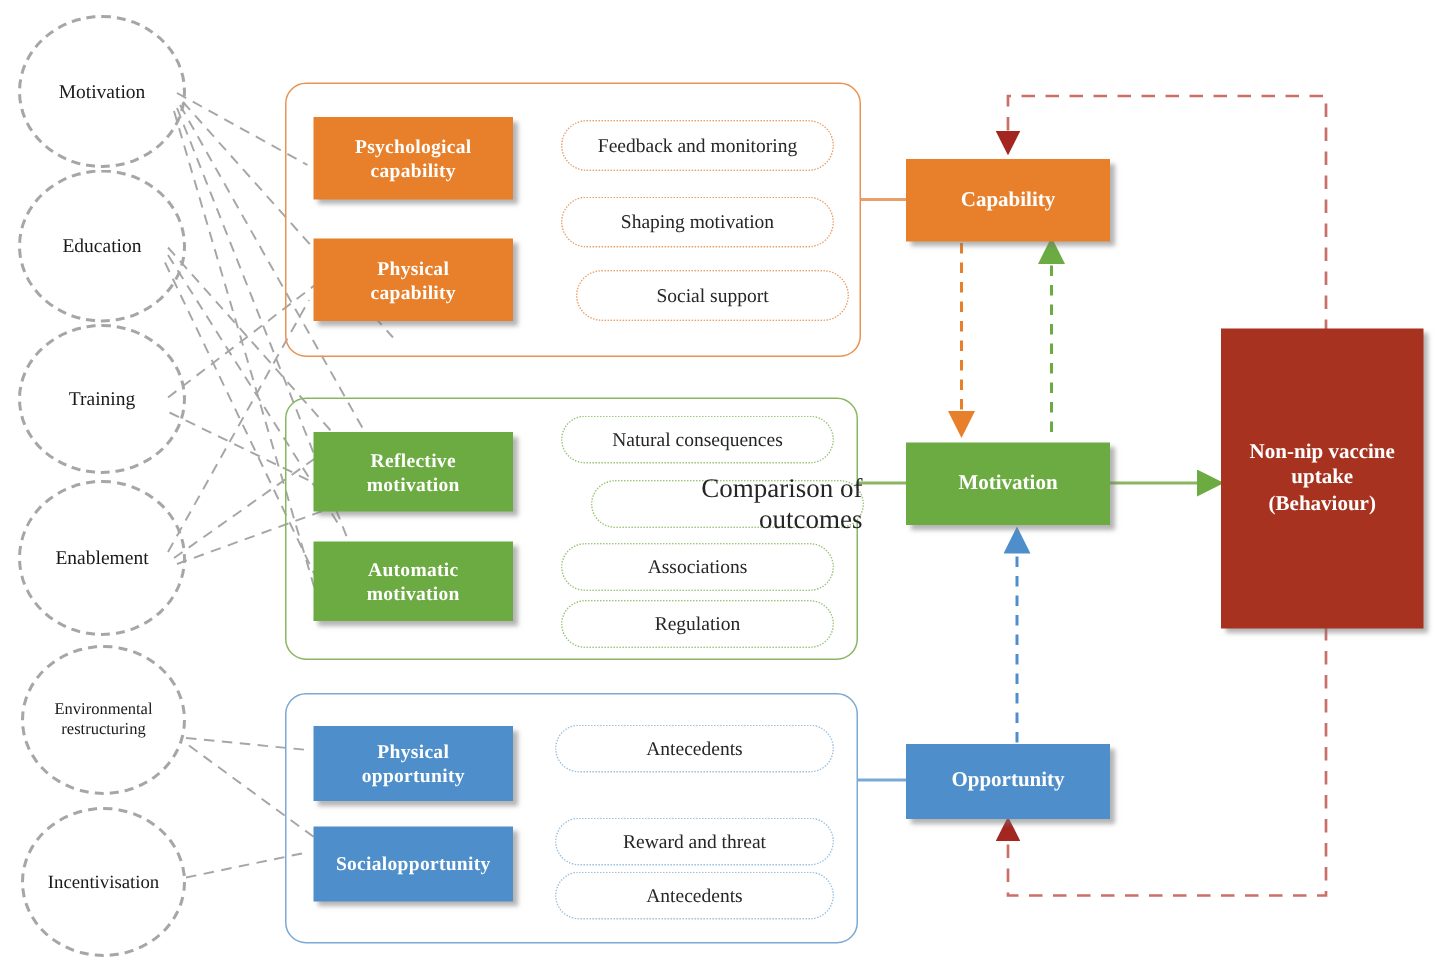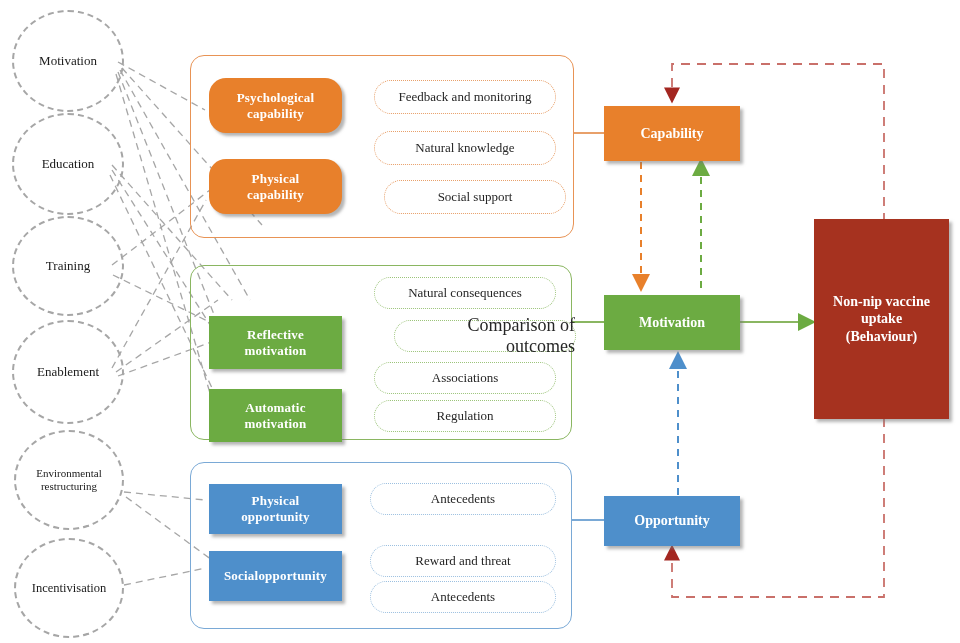--- a/index.html
+++ b/index.html
@@ -20,22 +20,22 @@
   .group-orange{border:1.6px solid #e89355;}
   .group-green{border:1.6px solid #8ab661;}
   .group-blue{border:1.6px solid #7aa9d6;}
 
   .cat-box{
     position:absolute;display:flex;align-items:center;justify-content:center;
     text-align:center;color:#ffffff;font-weight:bold;box-sizing:border-box;
     box-shadow:3px 3px 3px rgba(120,120,120,0.55);line-height:1.2;
     letter-spacing:.2px;
   }
-  .cat-orange{background:#e8802b;border-radius:17px;}
-  .cat-green{background:#6cab42;margin-top:28px;}
+  .cat-orange{background:#e8802b;}
+  .cat-green{background:#6cab42;}
   .cat-blue{background:#4e8fcb;}
 
   .pill{
     position:absolute;border-radius:22px;box-sizing:border-box;
     display:flex;align-items:center;justify-content:center;text-align:right;
     color:#262626;background:#ffffff;
   }
   .pill-orange{border:1.4px dotted #e8a06a;}
   .pill-green{border:1.4px dotted #9cc47a;}
   .pill-blue{border:1.4px dotted #9cc0e0;}
@@ -137,21 +137,21 @@
   </div>
   <div class="cat-box cat-orange" style="left:209px;top:159px;width:133px;height:55px;font-size:13px;flex-direction:column;">
     <span>Physical</span>
     <span>capability</span>
   </div>
 
   <div class="pill pill-orange" style="left:374px;top:80px;width:182px;height:34px;font-size:13px;">
     <span>Feedback and monitoring</span>
   </div>
   <div class="pill pill-orange" style="left:374px;top:131px;width:182px;height:34px;font-size:13px;">
-    <span>Natural knowledge</span>
+    <span>Shaping motivation</span>
   </div>
   <div class="pill pill-orange" style="left:384px;top:180px;width:182px;height:34px;font-size:13px;">
     <span>Social support</span>
   </div>
 
   <div class="group-box group-green" style="left:190px;top:265px;width:382px;height:175px;"></div>
 
   <div class="cat-box cat-green" style="left:209px;top:288px;width:133px;height:53px;font-size:13px;flex-direction:column;">
     <span>Reflective</span>
     <span>motivation</span>

